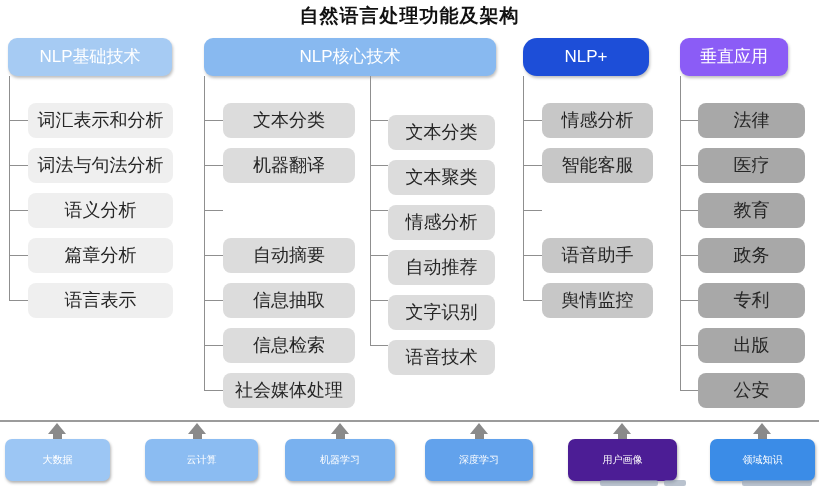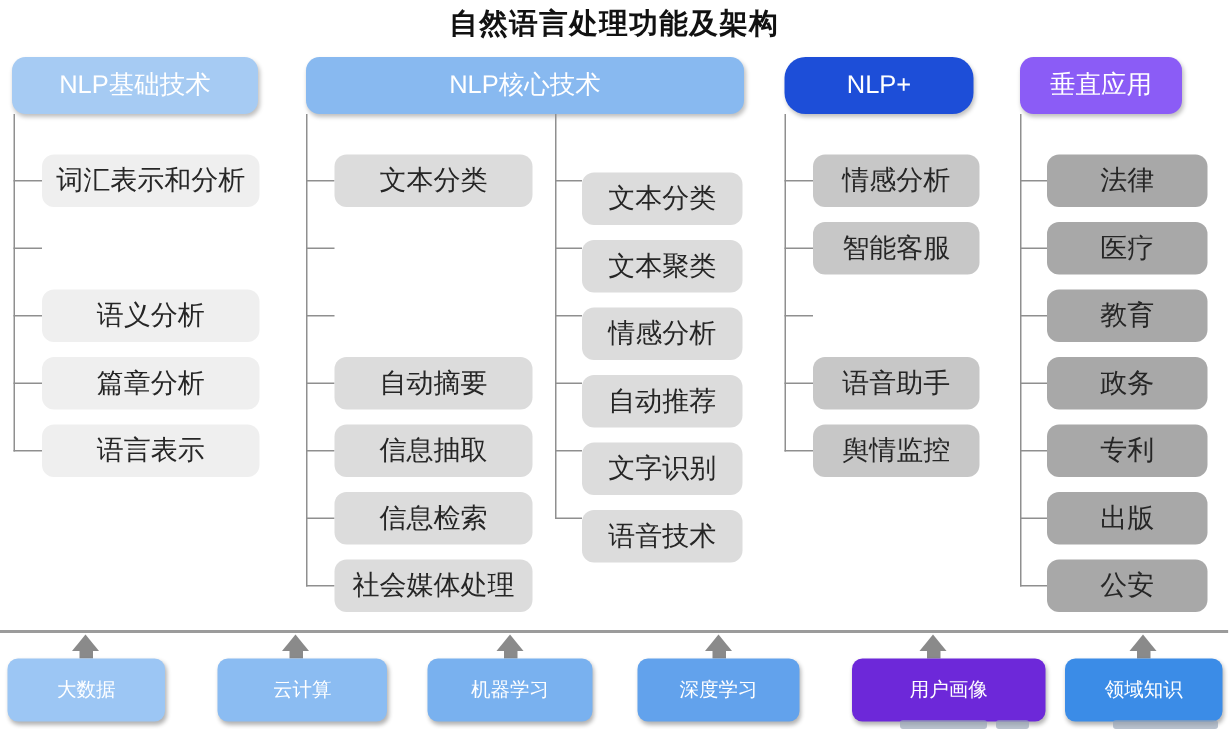--- a/index.html
+++ b/index.html
@@ -24,27 +24,27 @@
   .r0{top:103px}.r1{top:148px}.r2{top:193px}.r3{top:238px}
   .r4{top:283px}.r5{top:328px}.r6{top:373px}
   .ln{position:absolute;background:#8f8f8f;}
   .vl{width:1px;}
   .st{height:1px;}
   .sep{position:absolute;top:420px;left:0;width:819px;height:2px;background:#9b9b9b;}
   .uparrow{position:absolute;top:423px;width:0;height:0;
            border:9px solid transparent;border-top:none;border-bottom:11px solid #8a8a8a;}
   .uparrow::after{content:"";position:absolute;left:-4px;top:11px;width:9px;height:5px;background:#8a8a8a;}
   .fbox{position:absolute;top:439px;height:42px;border-radius:7px;color:#fff;
-        font-size:13px;text-align:center;line-height:42px;
+        font-size:10px;text-align:center;line-height:42px;
         box-shadow:1px 2px 3px rgba(0,0,0,.3);}
   #f0{left:5px;width:105px;background:#9cc6f4;}
   #f1{left:145px;width:113px;background:#8bbcf2;}
   #f2{left:285px;width:110px;background:#79b1ef;}
   #f3{left:425px;width:108px;background:#62a2ec;}
-  #f4{left:568px;width:129px;background:#6d28d9;}
+  #f4{left:568px;width:109px;background:#4c1d95;}
   #f5{left:710px;width:105px;background:#3b8ce7;}
   .wm{position:absolute;top:480px;height:6px;border-radius:2px;background:#94a2b4;opacity:.65;}
 </style>
 </head>
 <body>
 
 <div class="stage">
 
   <div class="title">自然语言处理功能及架构</div>
 
@@ -88,25 +88,27 @@
 
   <i class="ln st" style="left:680px;top:120px;width:18px"></i>
   <i class="ln st" style="left:680px;top:165px;width:18px"></i>
   <i class="ln st" style="left:680px;top:210px;width:18px"></i>
   <i class="ln st" style="left:680px;top:255px;width:18px"></i>
   <i class="ln st" style="left:680px;top:300px;width:18px"></i>
   <i class="ln st" style="left:680px;top:345px;width:18px"></i>
   <i class="ln st" style="left:680px;top:390px;width:18px"></i>
 
   <div class="box c1 r0">词汇表示和分析</div>
+  <div class="box c1 r1">词法与句法分析</div>
   <div class="box c1 r2">语义分析</div>
   <div class="box c1 r3">篇章分析</div>
   <div class="box c1 r4">语言表示</div>
 
   <div class="box c2l r0">文本分类</div>
+  <div class="box c2l r1">机器翻译</div>
   <div class="box c2l r3">自动摘要</div>
   <div class="box c2l r4">信息抽取</div>
   <div class="box c2l r5">信息检索</div>
   <div class="box c2l r6">社会媒体处理</div>
 
   <div class="box c2r r0">文本分类</div>
   <div class="box c2r r1">文本聚类</div>
   <div class="box c2r r2">情感分析</div>
   <div class="box c2r r3">自动推荐</div>
   <div class="box c2r r4">文字识别</div>

